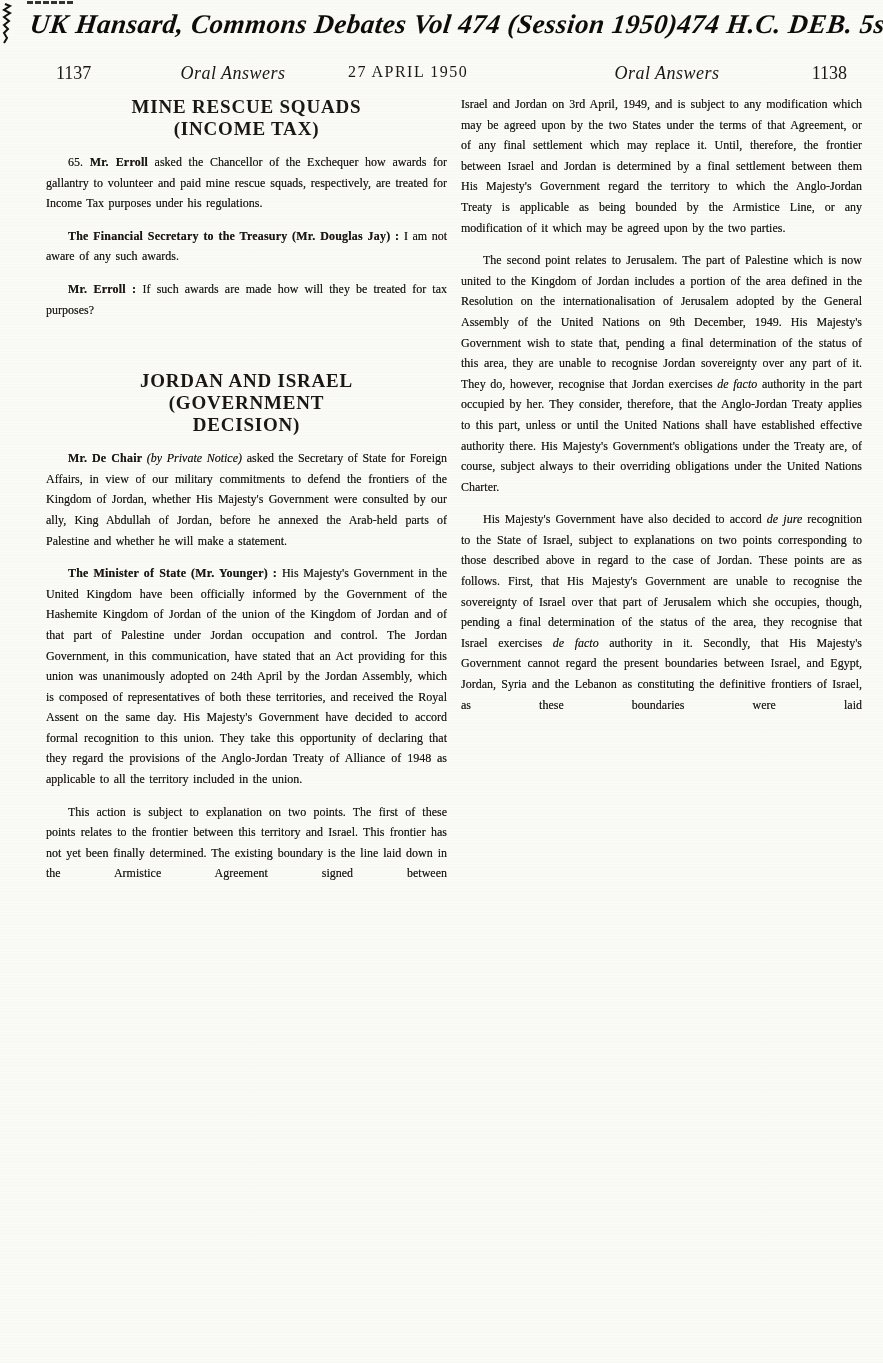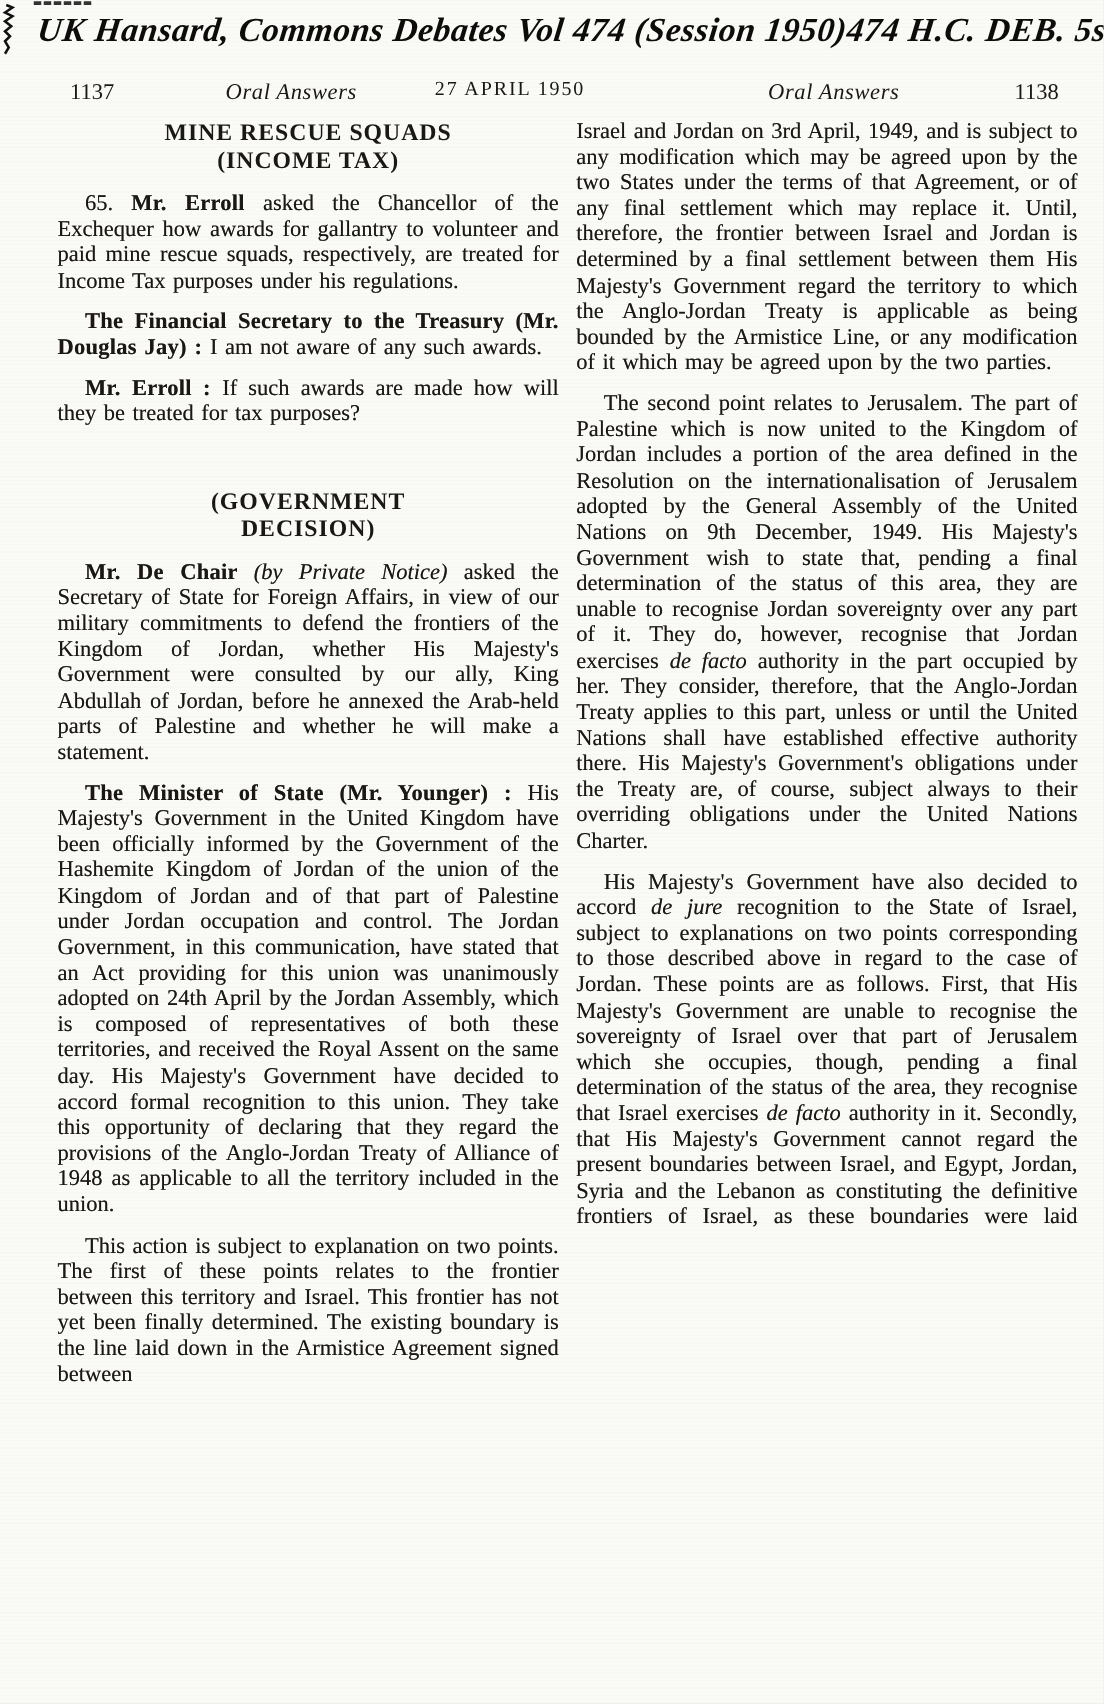--- a/index.html
+++ b/index.html
@@ -48,21 +48,21 @@
     padding:0 21px 0 46px;
   }
   .col{flex:1;min-width:0;}
   .section-heading{
     text-align:center;font-weight:bold;
     font-size:19px;line-height:22px;letter-spacing:.8px;
     margin:2px 0 12px 0;
   }
   .section-heading.gap-top{margin-top:50px;}
   p.para{
-    font-size:18px;line-height:20.6px;
+    font-size:12px;line-height:20.6px;
     text-align:justify;
     word-spacing:1.5px;
     margin-top:12px;
     text-shadow:0 0 .5px rgba(20,16,10,.6);
   }
   p.para.first{margin-top:0;}
   p.para.indent{text-indent:22px;}
   p.para.cont{text-align-last:justify;}
   p.para b{letter-spacing:.2px;font-family:Liberation Serif, serif;}
   p.para em{font-style:italic;}
@@ -93,20 +93,21 @@
   <div class="columns">
     <div class="col">
         <div class="section-heading">
           <div>MINE RESCUE SQUADS</div>
           <div>(INCOME TAX)</div>
         </div>
         <p class="para indent first"><span>65. </span><b>Mr. Erroll</b><span> asked the Chancellor of the Exchequer how awards for gallantry to volunteer and paid mine rescue squads, respectively, are treated for Income Tax purposes under his regulations.</span></p>
         <p class="para indent"><b>The Financial Secretary to the Treasury (Mr. Douglas Jay) : </b><span>I am not aware of any such awards.</span></p>
         <p class="para indent"><b>Mr. Erroll : </b><span>If such awards are made how will they be treated for tax purposes?</span></p>
         <div class="section-heading gap-top">
+          <div>JORDAN AND ISRAEL</div>
           <div>(GOVERNMENT</div>
           <div>DECISION)</div>
         </div>
         <p class="para indent"><b>Mr. De Chair </b><em>(by Private Notice)</em><span> asked the Secretary of State for Foreign Affairs, in view of our military commitments to defend the frontiers of the Kingdom of Jordan, whether His Majesty's Government were consulted by our ally, King Abdullah of Jordan, before he annexed the Arab-held parts of Palestine and whether he will make a statement.</span></p>
         <p class="para indent"><b>The Minister of State (Mr. Younger) : </b><span>His Majesty's Government in the United Kingdom have been officially informed by the Government of the Hashemite Kingdom of Jordan of the union of the Kingdom of Jordan and of that part of Palestine under Jordan occupation and control. The Jordan Government, in this communication, have stated that an Act providing for this union was unanimously adopted on 24th April by the Jordan Assembly, which is composed of representatives of both these territories, and received the Royal Assent on the same day. His Majesty's Government have decided to accord formal recognition to this union. They take this opportunity of declaring that they regard the provisions of the Anglo-Jordan Treaty of Alliance of 1948 as applicable to all the territory included in the union.</span></p>
         <p class="para indent cont"><span>This action is subject to explanation on two points. The first of these points relates to the frontier between this territory and Israel. This frontier has not yet been finally determined. The existing boundary is the line laid down in the Armistice Agreement signed between</span></p>
       </div>
     <div class="col">
         <p class="para first"><span>Israel and Jordan on 3rd April, 1949, and is subject to any modification which may be agreed upon by the two States under the terms of that Agreement, or of any final settlement which may replace it. Until, therefore, the frontier between Israel and Jordan is determined by a final settlement between them His Majesty's Government regard the territory to which the Anglo-Jordan Treaty is applicable as being bounded by the Armistice Line, or any modification of it which may be agreed upon by the two parties.</span></p>
         <p class="para indent"><span>The second point relates to Jerusalem. The part of Palestine which is now united to the Kingdom of Jordan includes a portion of the area defined in the Resolution on the internationalisation of Jerusalem adopted by the General Assembly of the United Nations on 9th December, 1949. His Majesty's Government wish to state that, pending a final determination of the status of this area, they are unable to recognise Jordan sovereignty over any part of it. They do, however, recognise that Jordan exercises </span><em>de facto</em><span> authority in the part occupied by her. They consider, therefore, that the Anglo-Jordan Treaty applies to this part, unless or until the United Nations shall have established effective authority there. His Majesty's Government's obligations under the Treaty are, of course, subject always to their overriding obligations under the United Nations Charter.</span></p>

